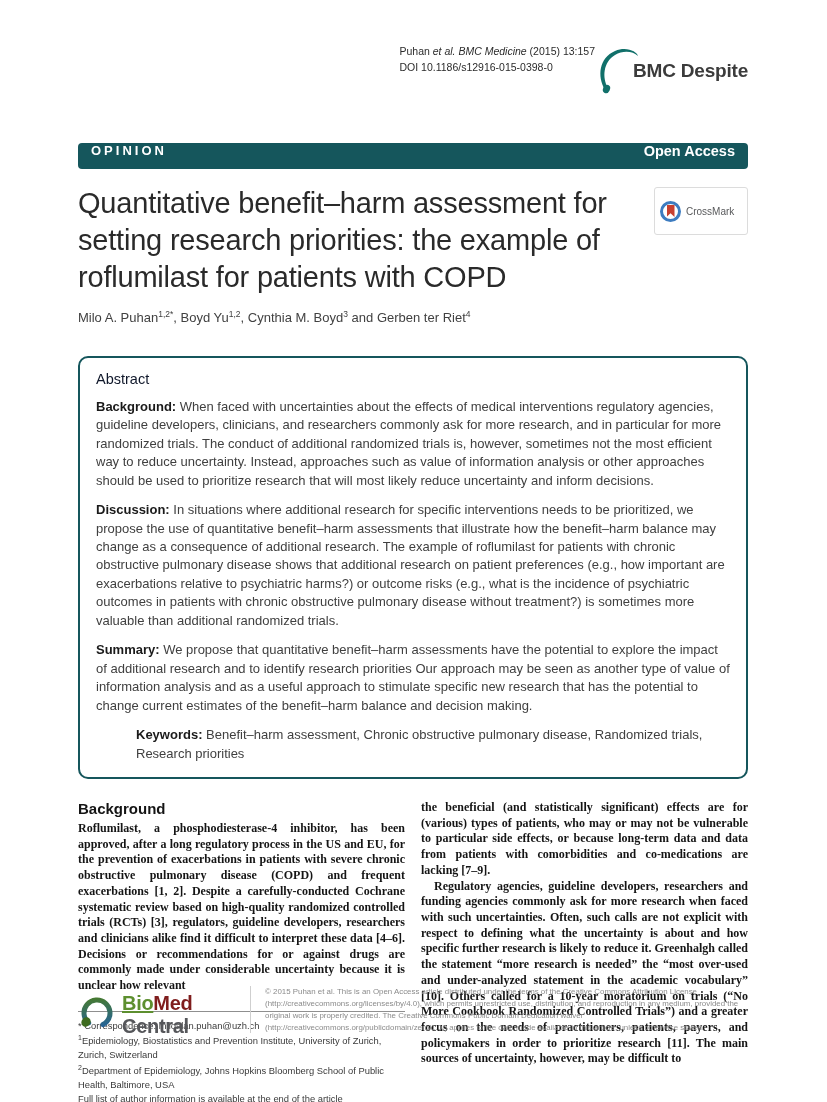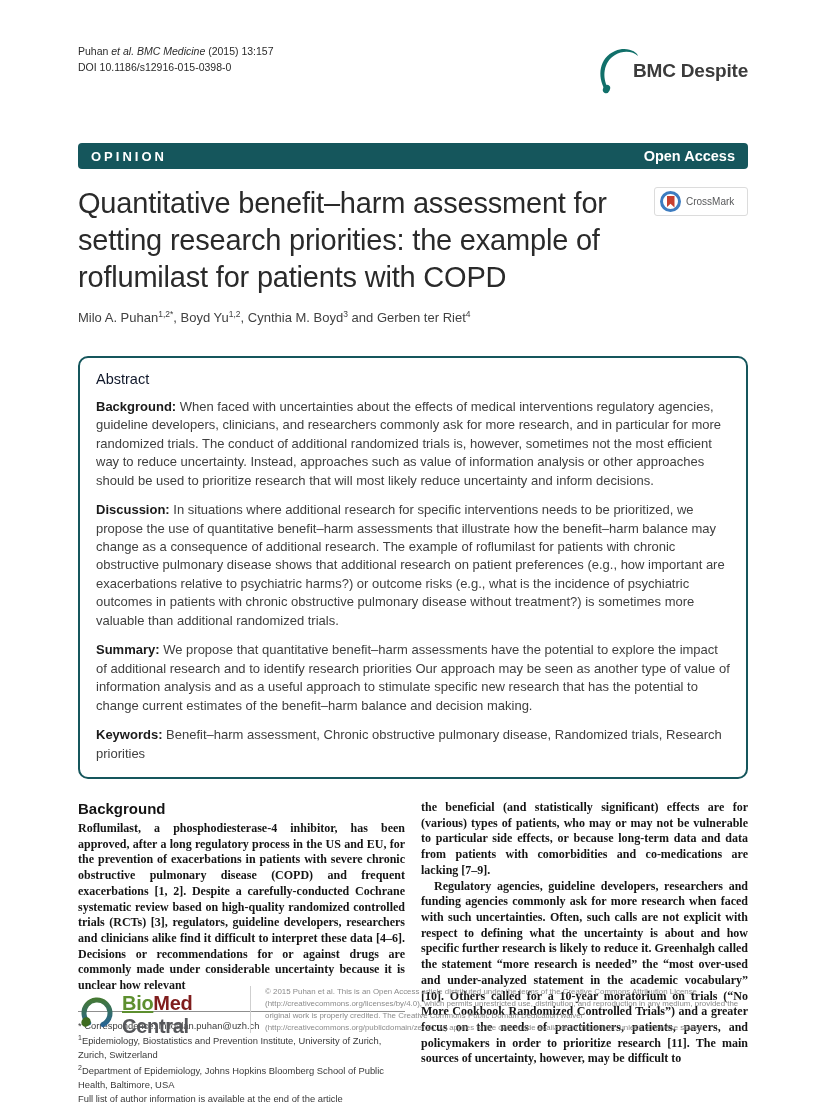--- a/index.html
+++ b/index.html
@@ -9,48 +9,48 @@
     width:827px; height:1102px;
     margin:0 auto;
     background:#ffffff;
     overflow:hidden;
     font-family:"Liberation Sans", sans-serif;
     color:#231f20;
   }
   .content { position:absolute; left:78px; top:0; width:670px; }
 
   
-  .hdr { display:flex; justify-content:space-between; align-items:flex-start; padding-top:44px; }
+  .hdr { display:flex; justify-content:flex-end; align-items:flex-start; padding-top:44px; }
   .cite { font-size:10.5px; line-height:1.5; color:#2b2b2b; }
   .journal-logo { display:flex; align-items:center; margin-top:2px; }
   .journal-logo svg { display:block; }
   .journal-name { font-size:19px; font-weight:bold; color:#3b3b3b; margin-left:-6px; letter-spacing:-0.2px; }
 
   
   .type-bar {
     margin-top:47px;
     height:26px;
     background:#15565c;
     border-radius:4px;
-    display:flex; align-items:center; justify-content:space-between;
+    display:flex; justify-content:space-between;
     padding:0 13px;
     color:#ffffff;
   }
   .type-label { font-size:13px; font-weight:bold; letter-spacing:3px; }
   .access-label { font-size:14.5px; font-weight:bold; }
 
   
   .title-row { margin-top:16px; position:relative; }
   h1.title {
     font-size:29px; font-weight:400; line-height:1.27;
     color:#2a2a2a; width:600px; letter-spacing:-0.2px;
   }
   .crossmark {
     position:absolute; right:0; top:2px;
-    width:94px; height:29px;
+    width:94px; height:48px;
     border:1px solid #dcdcdc; border-radius:3px;
     background:#fff;
     display:flex; align-items:center; gap:5px;
     padding:0 5px;
     cursor:pointer;
   }
   .cm-circle {
     width:21px; height:21px; border-radius:50%;
     background:#ffffff; border:3px solid #3d7cc0;
     display:flex; align-items:center; justify-content:center;
@@ -68,21 +68,21 @@
 
   
   .abstract-box {
     margin-top:31px;
     border:2px solid #15565c;
     border-radius:10px;
     padding:13px 16px 12px 16px;
   }
   .abstract-box h2 { font-size:14.5px; font-weight:normal; color:#0f172a; margin-bottom:11px; }
   .abs-sec { font-size:13px; line-height:1.42; color:#404040; margin-bottom:11px; }
-  .abs-sec:last-child { margin-bottom:2px; }
+  .abs-sec:last-child { margin-bottom:2px;margin-left:40px; }
   .abs-label { font-weight:bold; color:#1a1a1a; }
 
   
   .columns { margin-top:21px; display:flex; gap:16px; height:306px; overflow:hidden; }
   .col { width:327px; }
   .col-left { display:flex; flex-direction:column; }
   .sec-heading { font-size:15px; font-weight:bold; color:#141414; margin-bottom:4px; }
   .body-text {
     font-family:"Liberation Serif", serif;
     font-size:12px; line-height:1.31; text-align:justify; color:#151515;font-weight:bold;

